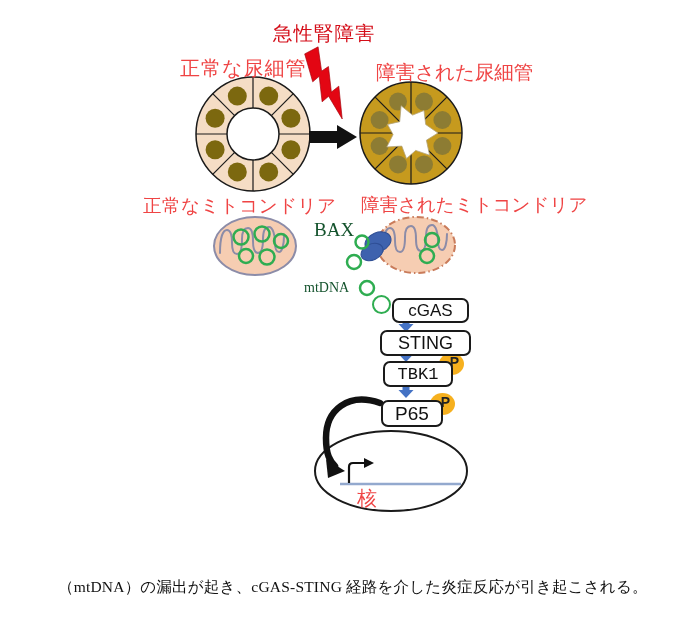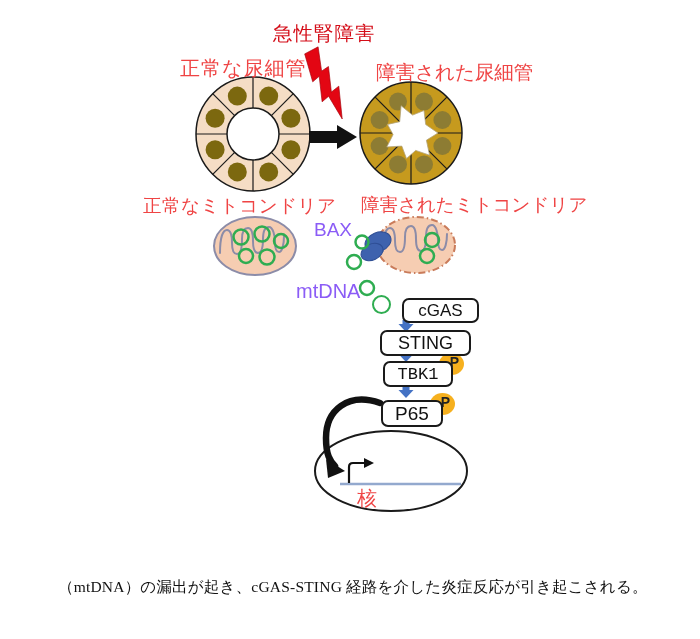--- a/index.html
+++ b/index.html
@@ -1,20 +1,20 @@
 <!DOCTYPE html>
 <html><head>
 <meta charset="utf-8">
 <style>
   html,body{margin:0;padding:0;background:#fff;}
   .screen{position:relative;width:700px;height:639px;background:#fff;overflow:hidden;
           font-family:"Liberation Serif","DejaVu Serif",serif;color:#111;margin-left:20px;}
   .abs{position:absolute;}
   .jp{font-family:"Liberation Serif","DejaVu Serif",serif;color:#ef4444;white-space:nowrap;}
-  .latin{font-family:Liberation Sans, sans-serif;color:#8b5cf6;white-space:nowrap;}
+  .latin{font-family:Liberation Serif, serif;color:#14532d;white-space:nowrap;}
   .pathway-box{position:absolute;background:#fff;border:2px solid #1a1a1a;border-radius:7px;
                display:flex;align-items:center;justify-content:center;
                font-family:"Liberation Sans","DejaVu Sans",sans-serif;color:#111;z-index:2;}
   .p-badge{position:absolute;width:25px;height:22px;background:#F6B01E;border-radius:50%;
            z-index:1;display:flex;justify-content:flex-end;align-items:flex-start;
            padding:1px 5px 0 0;box-sizing:border-box;
            font-family:"Liberation Sans","DejaVu Sans",sans-serif;font-weight:bold;font-size:14px;color:#222;}
   .inflammation-box{position:absolute;left:355px;top:442px;width:107px;height:34px;background:#fff;
            border:2px solid #1a1a1a;border-radius:9px;display:flex;align-items:center;justify-content:center;
            font-size:21px;z-index:2;}
@@ -132,32 +132,32 @@
   <div class="abs jp" style="left:160px;top:55px;font-size:20px;letter-spacing:1px;">正常な尿細管</div>
 
   <div class="abs jp" style="left:356px;top:59px;font-size:19.5px;">障害された尿細管</div>
 
   <div class="abs jp" style="left:341px;top:192px;font-size:18.5px;">障害されたミトコンドリア</div>
 
   <div class="abs jp" style="left:123px;top:193px;font-size:18.5px;letter-spacing:0.5px;">正常なミトコンドリア</div>
 
   <div class="abs latin" style="left:294px;top:219px;font-size:19px;">BAX</div>
 
-  <div class="abs latin" style="left:276px;top:280px;font-size:20px;">mtDNA</div>
+  <div class="abs latin" style="left:284px;top:280px;font-size:14px;">mtDNA</div>
 
   <div class="ring"></div>
 
   <div class="p-badge" style="left:419px;top:353px;">
     <span>P</span>
   </div>
   <div class="p-badge" style="left:410px;top:393px;">
     <span>P</span>
   </div>
 
-  <div class="pathway-box" style="left:382px;top:298px;width:73px;height:21px;font-size:17px;">cGAS</div>
+  <div class="pathway-box" style="left:372px;top:298px;width:73px;height:21px;font-size:17px;">cGAS</div>
   <div class="pathway-box" style="left:360px;top:330px;width:87px;height:22px;font-size:18px;">STING</div>
   <div class="pathway-box" style="left:363px;top:361px;width:66px;height:22px;font-size:17px;font-family:Liberation Mono, monospace;">TBK1</div>
   <div class="pathway-box" style="left:361px;top:400px;width:58px;height:23px;font-size:19px;">P65</div>
 
 
   <div class="abs jp" style="left:337px;top:485px;font-size:20px;">核</div>
 
   <div class="caption" style="left:38px;top:577px;">（mtDNA）の漏出が起き、cGAS-STING 経路を介した炎症反応が引き起こされる。</div>
 
 </div>

